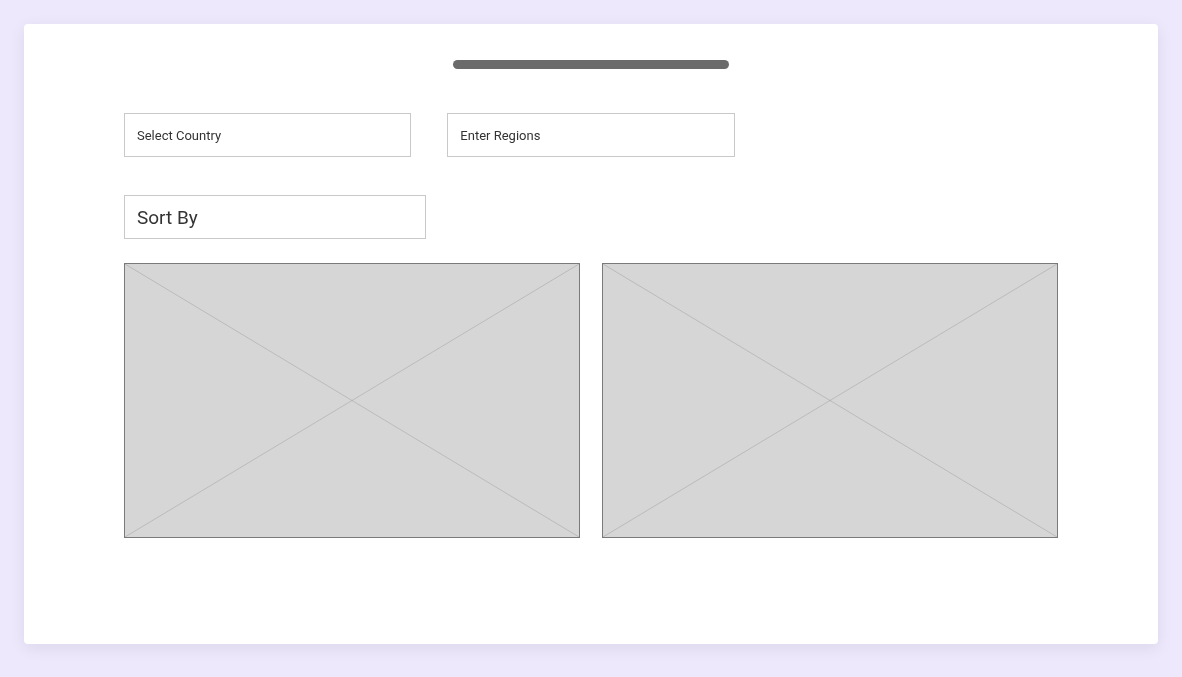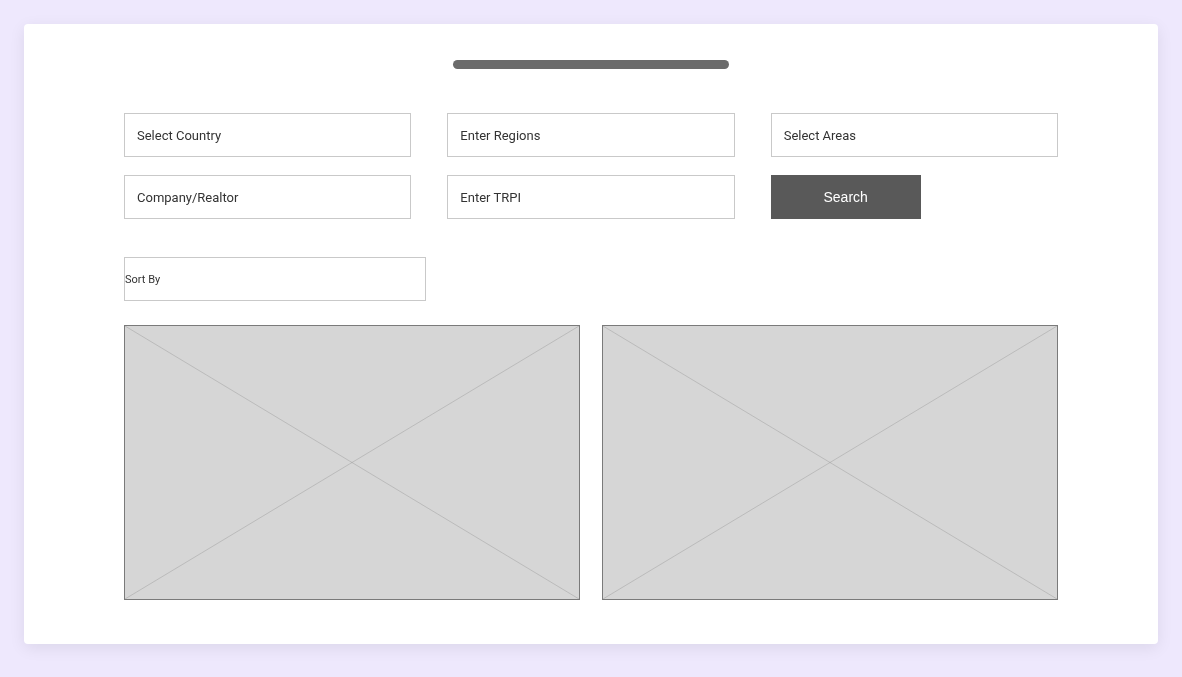--- a/index.html
+++ b/index.html
@@ -73,22 +73,22 @@
     .sort-row {
       margin-top: 38px;
       padding: 0 100px;
     }
     .sort-field {
       width: 302px;
       border: 1px solid #c9c9c9;
       height: 44px;
       display: flex;
       align-items: center;
-      padding: 0 0;
-      font-size: 11px;
+      padding: 0 12px;
+      font-size: 19px;
       color: #333;
       background: #fff;
       cursor: pointer;
     }
     .results {
       display: grid;
       grid-template-columns: 1fr 1fr;
       gap: 22px;
       padding: 0 100px;
       margin-top: 24px;
@@ -113,36 +113,20 @@
   <div class="header-bar"></div>
 
   <div class="filters-wrap">
     <div class="row">
       <div class="field">
         <span>Select Country</span>
       </div>
       <div class="field">
         <span>Enter Regions</span>
       </div>
-      <div class="field">
-        <span>Select Areas</span>
-      </div>
-    </div>
-    <div class="row">
-      <div class="field-input">
-        <span>Company/Realtor</span>
-      </div>
-      <div class="field-input">
-        <span>Enter TRPI</span>
-      </div>
-      <div>
-        <button class="btn-search">
-          <span>Search</span>
-        </button>
-      </div>
     </div>
   </div>
 
   <div class="sort-row">
     <div class="sort-field">
       <span>Sort By</span>
     </div>
   </div>
 
   <div class="results">

